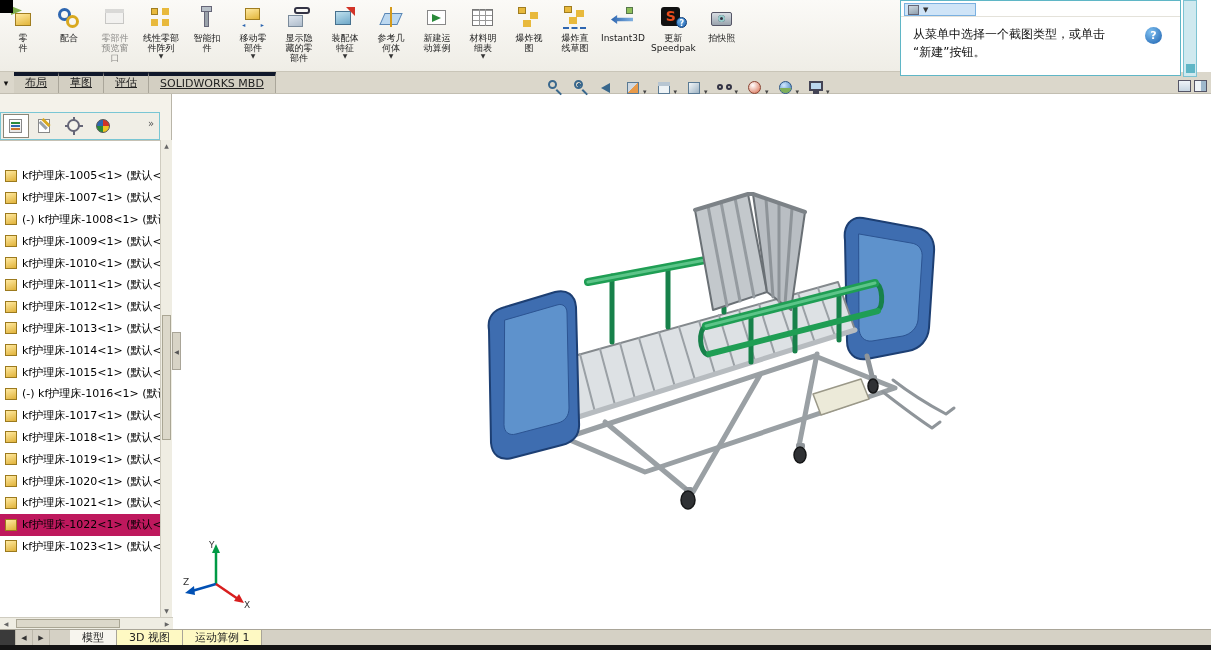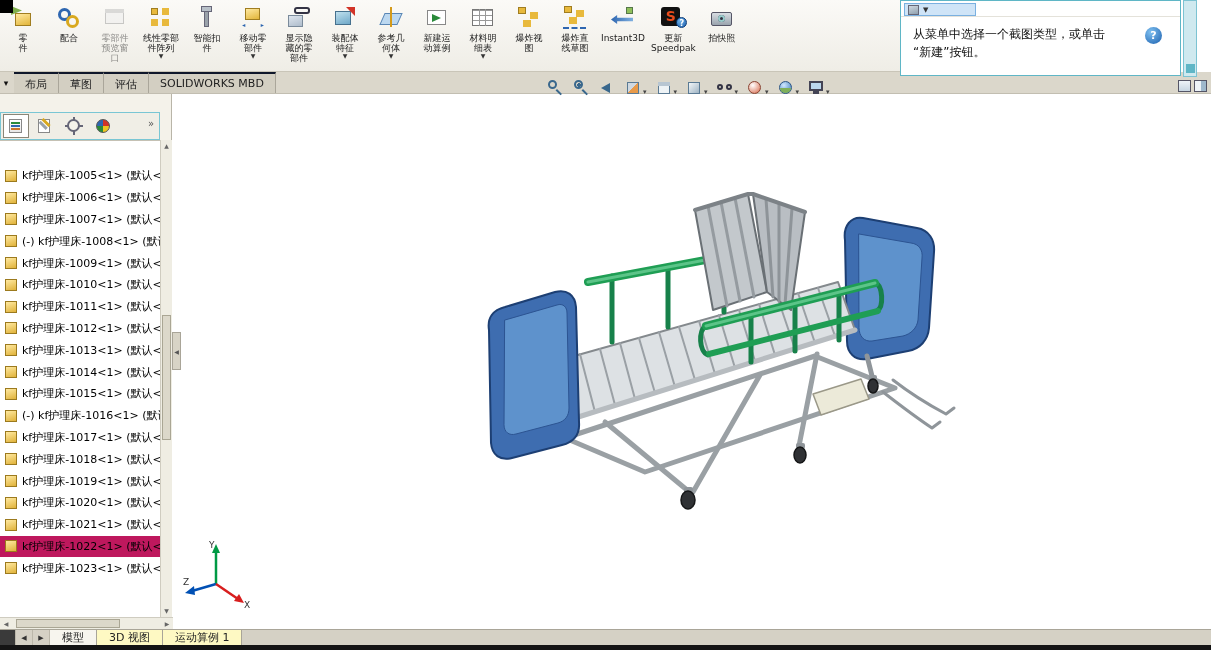--- a/index.html
+++ b/index.html
@@ -56,21 +56,21 @@
   .hp-dd{font-size:7px;color:#333;}
   .hp-text{padding:8px 34px 0 12px;font-size:12px;line-height:18px;color:#111;white-space:pre-line;}
   .hp-q{position:absolute;right:18px;top:26px;width:17px;height:17px;border-radius:50%;background:radial-gradient(circle at 35% 30%,#7fc0f0,#1a5fae);color:#fff;font:bold 11px/17px "DejaVu Sans",sans-serif;text-align:center;}
   .help-strip{position:absolute;left:1183px;top:0;width:14px;height:77px;background:#cfe9ef;border:1px solid #7cc3d2;box-sizing:border-box;z-index:6;}
   .strip-ic{position:absolute;left:2px;bottom:3px;width:9px;height:9px;background:#5fb6c6;}
 
   
   .tabstrip{position:absolute;left:0;top:72px;width:100%;height:22px;background:#dbd7cb;border-bottom:1px solid #c2beb1;box-sizing:border-box;display:flex;align-items:stretch;}
   .ts-arrow{width:12px;font-size:9px;color:#111;display:flex;align-items:center;justify-content:center;}
   .ts-tabs{display:flex;margin-left:2px;}
-  .ts-tab{padding:3px 11px;font-size:11px;color:#222;background:#d3cfc2;border-right:1px solid #aaa69a;border-top:2px solid #0f172a;display:flex;align-items:flex-start;white-space:nowrap;}
+  .ts-tab{padding:3px 11px;font-size:11px;color:#222;background:#d3cfc2;border-right:1px solid #aaa69a;border-top:4px solid #0f172a;display:flex;align-items:flex-end;white-space:nowrap;text-decoration:underline;}
 
   
   .leftpanel{position:absolute;left:0;top:94px;width:172px;height:523px;background:#f4f2ea;border-right:1px solid #b9b5a8;box-sizing:border-box;}
   .lp-toolbar{position:absolute;left:0;top:18px;width:160px;height:28px;border:1px solid #79c6d4;background:#f0eee6;display:flex;align-items:center;padding:0 2px;gap:3px;box-sizing:border-box;}
   .lp-tab{width:24px;height:22px;border:1px solid transparent;display:flex;align-items:center;justify-content:center;}
   .lp-tab.active{background:#fff;border-color:#8a8678;}
   .lp-overflow{position:absolute;left:148px;top:24px;font-size:10px;color:#555;}
   .pi{width:18px;height:18px;position:relative;display:inline-block;}
   .pi::before,.pi::after{content:"";position:absolute;box-sizing:border-box;}
   .pi-feattree::before{left:2px;top:2px;width:13px;height:14px;background:linear-gradient(#fff,#e8e8e8);border:1px solid #888;}
@@ -126,21 +126,21 @@
 
   
   .hscroll{position:absolute;left:0;top:617px;width:173px;height:12px;background:#efede3;border-top:1px solid #cfccc0;display:flex;align-items:center;box-sizing:border-box;}
   .hscroll .hbtn{width:12px;font-size:6px;color:#666;text-align:center;}
   .hthumb{width:104px;height:9px;background:#dcd8ca;border:1px solid #aaa694;margin-left:4px;box-sizing:border-box;}
   .hscroll .right{margin-left:auto;}
 
   .bottombar{position:absolute;left:0;top:629px;width:100%;height:16px;background:#d5d1c5;border-top:1px solid #a9a598;display:flex;align-items:stretch;box-sizing:border-box;}
   .bb-ic{width:16px;font-size:7px;color:#333;display:flex;align-items:center;justify-content:center;border-right:1px solid #bbb7aa;}
   .bb-dark{background:#3a3a3a;width:15px;}
-  .bb-tabs{display:flex;}
+  .bb-tabs{display:flex;margin-left:20px;}
   .bb-tab{padding:0 12px;font-size:11px;color:#222;background:#fef9c3;border-right:1px solid #a9a598;display:flex;align-items:center;white-space:nowrap;}
   .bb-tab.active{background:#f7f5ee;}
   .statusbar{position:absolute;left:0;top:645px;width:100%;height:5px;background:#141414;}
 </style>
 </head>
 <body>
 
 <div class="screen">
 
   <div class="corner-sq"></div>
@@ -316,24 +316,20 @@
         </div>
       </div>
     <span class="lp-overflow">»</span>
     <div class="tree">
 
         <div class="trow">
           <span class="tcube"></span>
           <span class="tlabel">kf护理床-1005&lt;1&gt; (默认&lt;</span>
         </div>
 
-        <div class="trow">
-          <span class="tcube"></span>
-          <span class="tlabel">kf护理床-1006&lt;1&gt; (默认&lt;</span>
-        </div>
 
         <div class="trow">
           <span class="tcube"></span>
           <span class="tlabel">kf护理床-1007&lt;1&gt; (默认&lt;</span>
         </div>
 
 
         <div class="trow">
           <span class="tcube"></span>
           <span class="tlabel">(-) kf护理床-1008&lt;1&gt; (默认</span>

